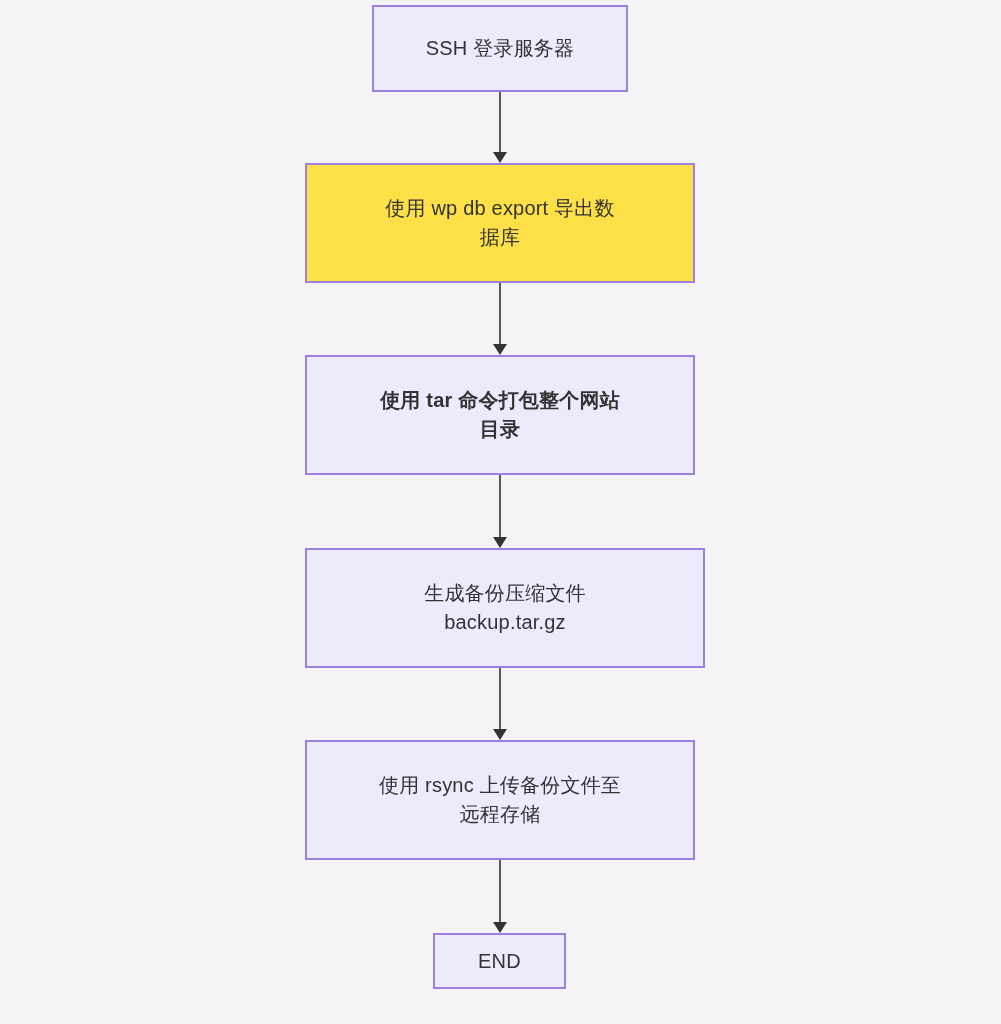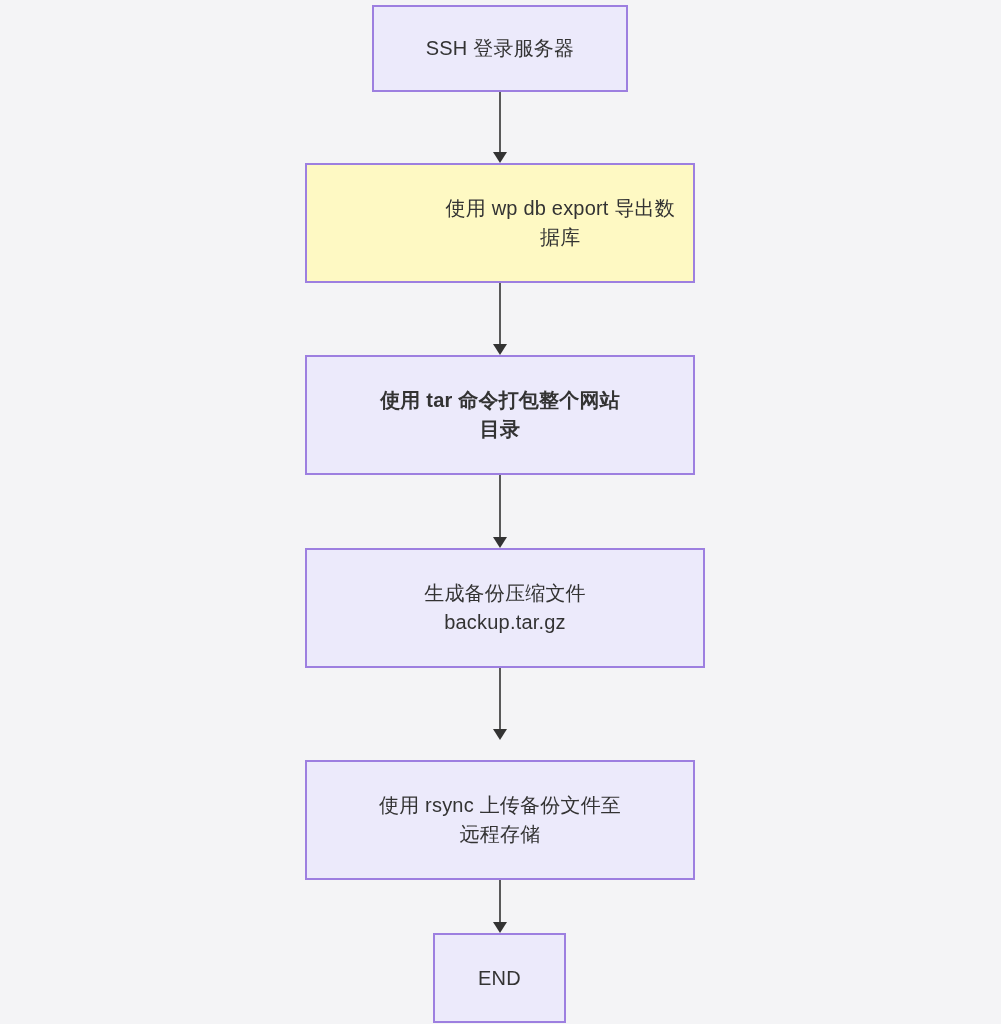--- a/index.html
+++ b/index.html
@@ -77,33 +77,33 @@
   <div class="edge" style="left: 490px; top: 860px; width: 20px; height: 73px;">
     <svg width="20" height="73">
         <line x1="10" y1="0" x2="10" y2="64" stroke="#333333" stroke-width="1.6"></line>
         <polygon points="3,62 17,62 10,73" fill="#333333"></polygon>
       </svg>
   </div>
 
   <div class="node" style="left: 372px; top: 5px; width: 256px; height: 87px; background: rgb(236, 234, 251); border-color: rgb(157, 127, 224); color: rgb(51, 51, 51);">
     <span class="node-label">SSH 登录服务器</span>
   </div>
-  <div class="node" style="left: 305px; top: 163px; width: 390px; height: 120px; background: #fef9c3; border-color: rgb(157, 127, 224); color: rgb(51, 51, 51); justify-content: flex-end;">
+  <div class="node" style="left: 305px; top: 163px; width: 390px; height: 120px; background: #fde047; border-color: rgb(157, 127, 224); color: rgb(51, 51, 51);">
     <span class="node-label">使用 wp db export 导出数
 据库</span>
   </div>
   <div class="node" style="left: 305px; top: 355px; width: 390px; height: 120px; background: rgb(236, 234, 251); border-color: rgb(157, 127, 224); color: rgb(51, 51, 51); font-weight: bold;">
     <span class="node-label">使用 tar 命令打包整个网站
 目录</span>
   </div>
   <div class="node" style="left: 305px; top: 548px; width: 400px; height: 120px; background: rgb(236, 234, 251); border-color: rgb(157, 127, 224); color: rgb(51, 51, 51);">
     <span class="node-label">生成备份压缩文件
 backup.tar.gz</span>
   </div>
-  <div class="node" style="left: 305px; top: 740px; width: 390px; height: 120px; background: rgb(236, 234, 251); border-color: rgb(157, 127, 224); color: rgb(51, 51, 51); margin-top: 20px;">
+  <div class="node" style="left: 305px; top: 740px; width: 390px; height: 120px; background: rgb(236, 234, 251); border-color: rgb(157, 127, 224); color: rgb(51, 51, 51);">
     <span class="node-label">使用 rsync 上传备份文件至
 远程存储</span>
   </div>
-  <div class="node" style="left: 433px; top: 933px; width: 133px; height: 90px; background: rgb(236, 234, 251); border-color: rgb(157, 127, 224); color: rgb(51, 51, 51); text-align: right;">
+  <div class="node" style="left: 433px; top: 933px; width: 133px; height: 56px; background: rgb(236, 234, 251); border-color: rgb(157, 127, 224); color: rgb(51, 51, 51); text-align: right;">
     <span class="node-label">END</span>
   </div>
 
 </div>
 
 </body></html>

